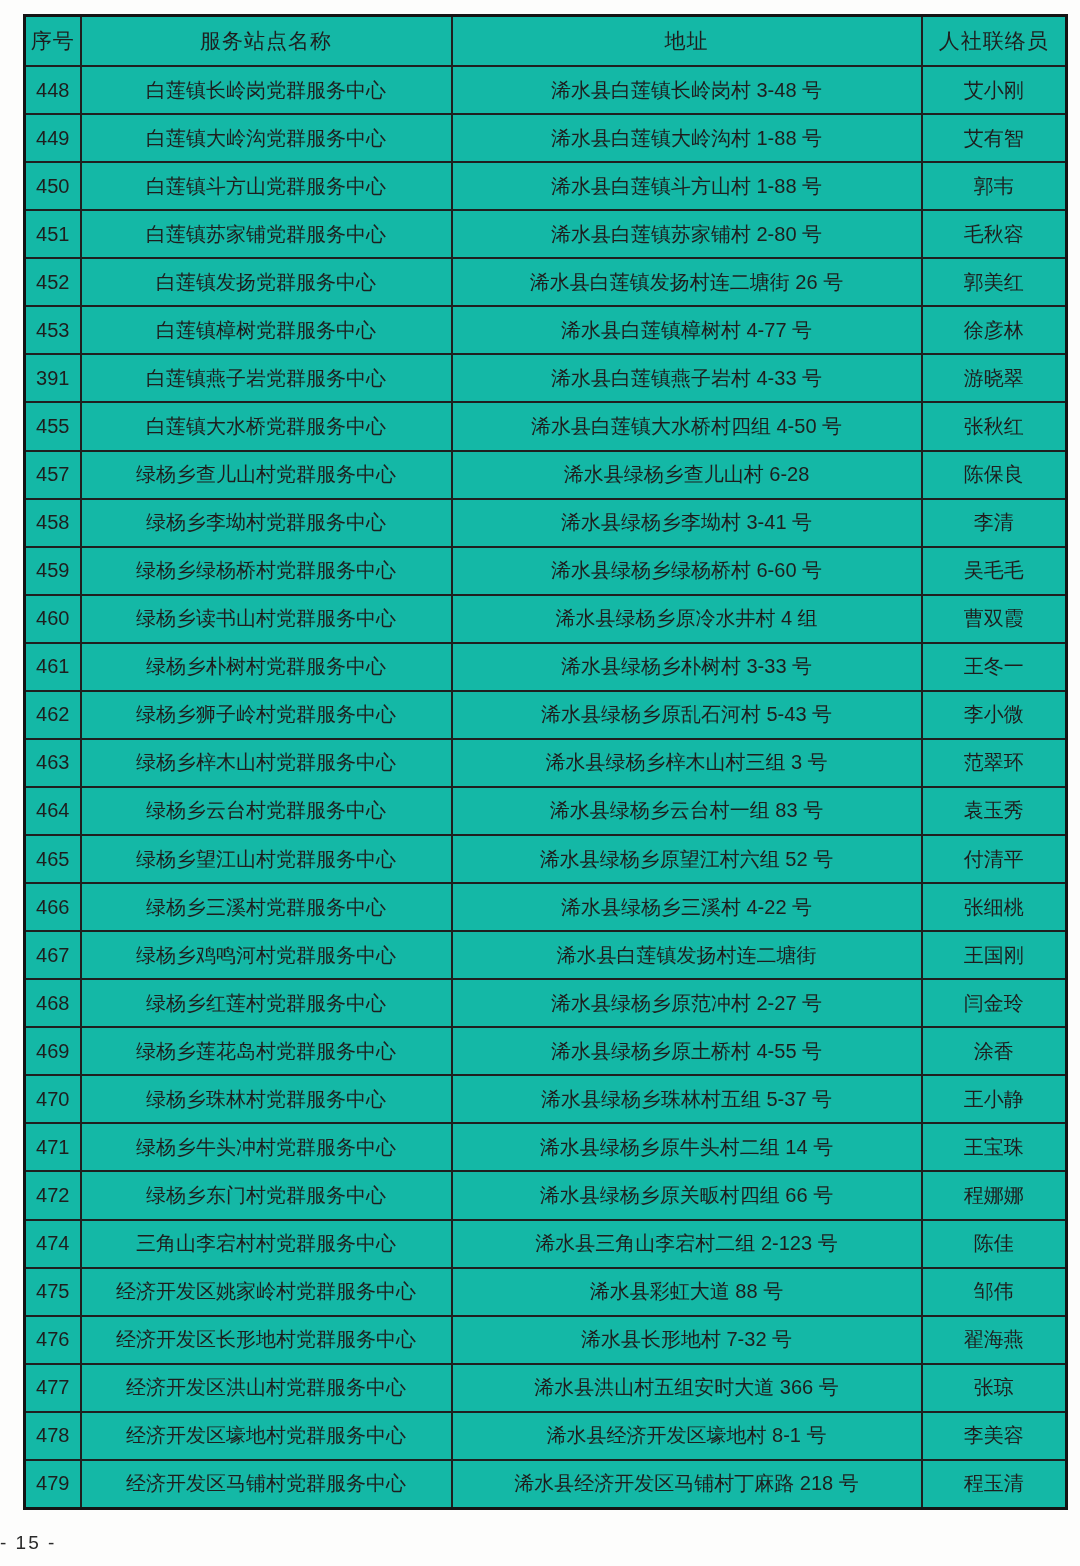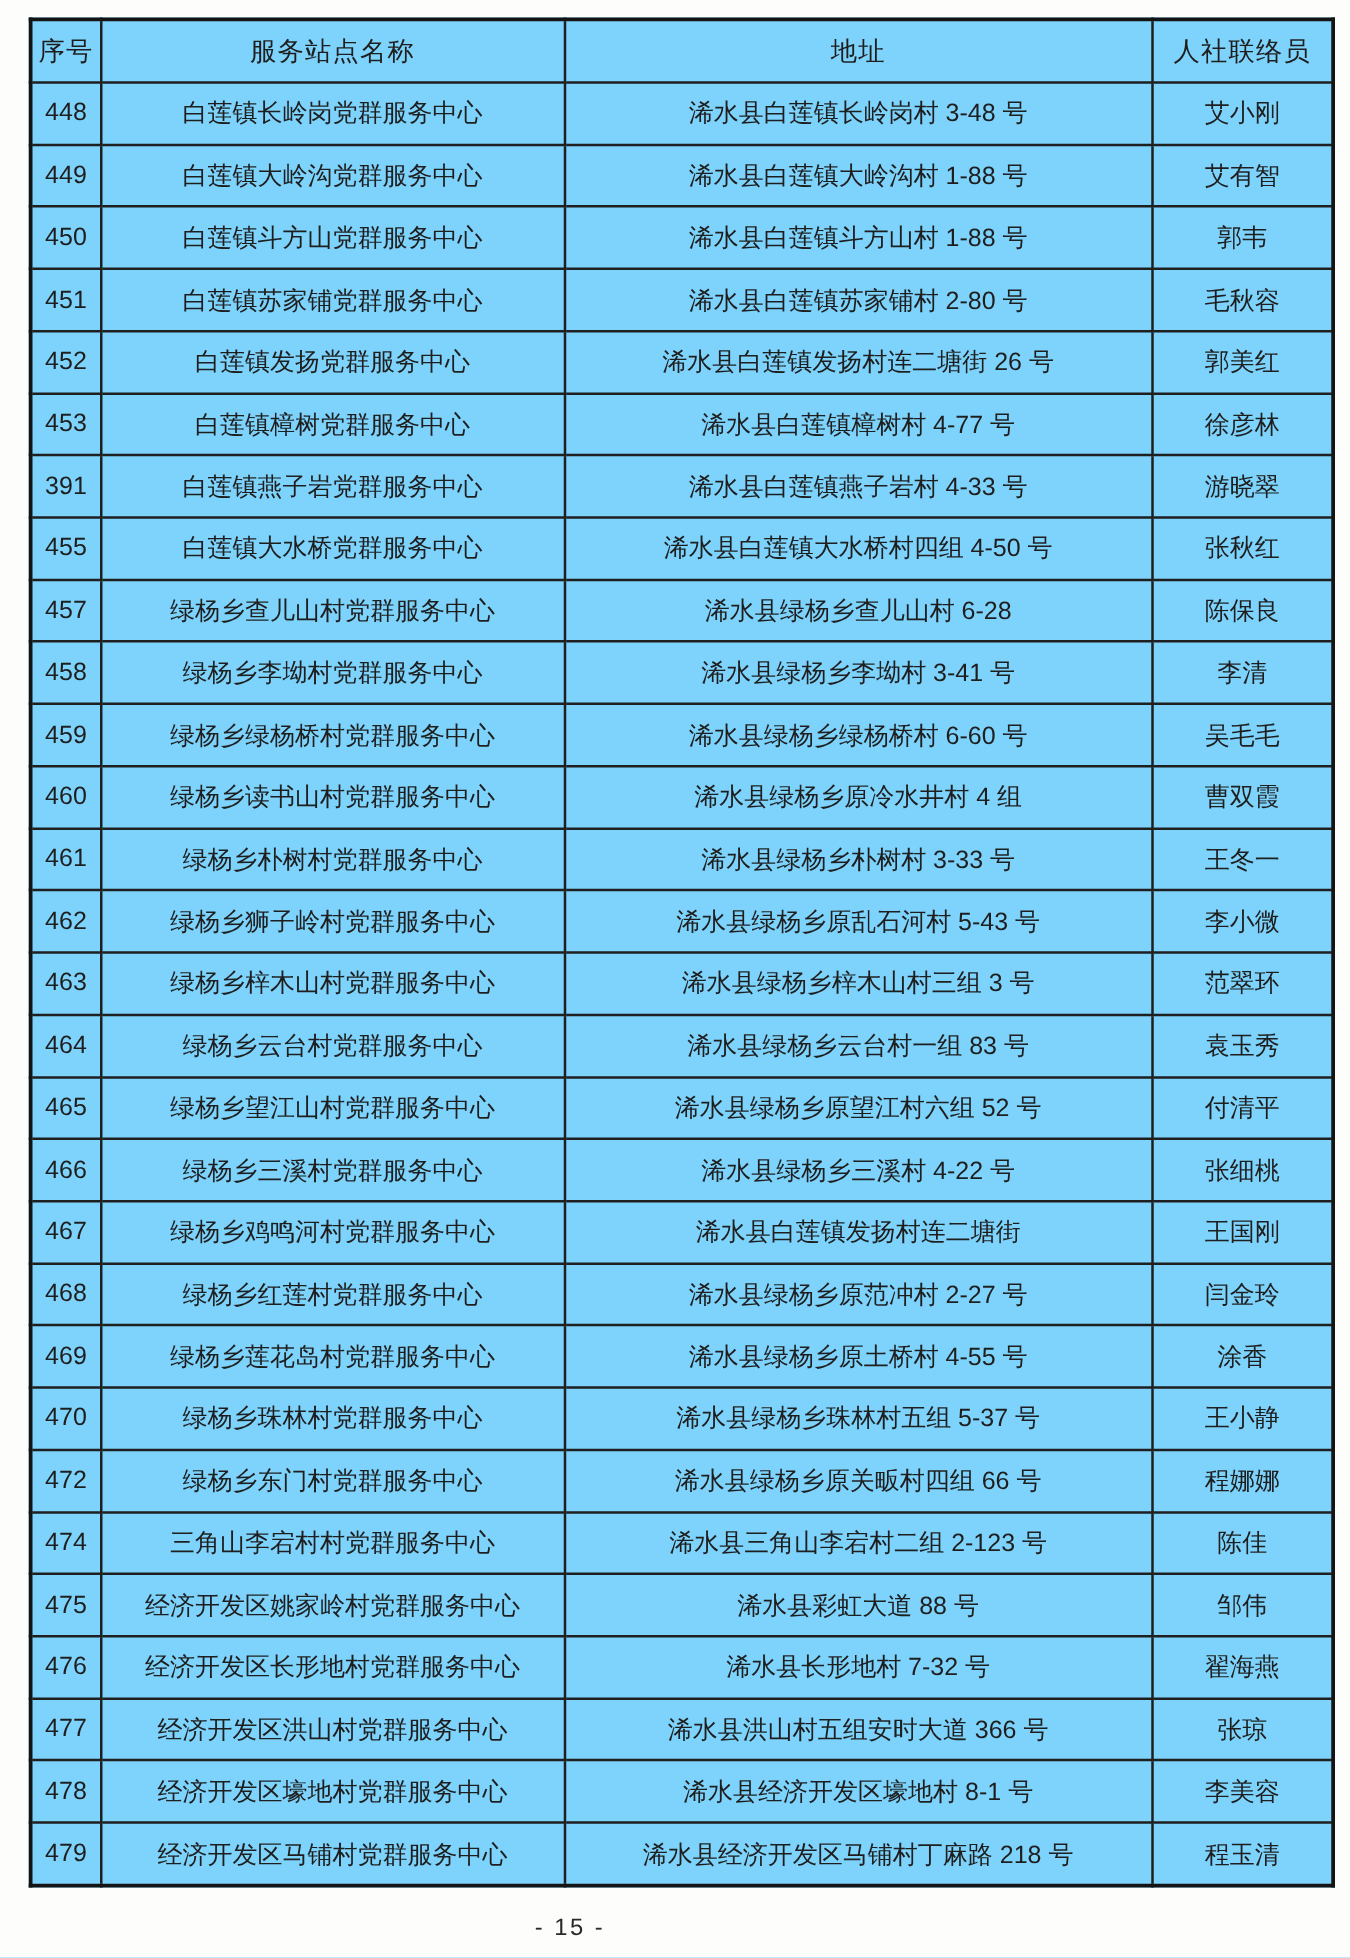--- a/index.html
+++ b/index.html
@@ -20,21 +20,21 @@
     overflow: hidden;
   }
   table.stations {
     position: absolute;
     left: 23px;
     top: 14px;
     width: 1042px;
     height: 1496px;
     border-collapse: collapse;
     table-layout: fixed;
-    background: #7dd3fc;
+    background: #14b8a6;
   }
   table.stations th,
   table.stations td {
     border: 2px solid #1f1f1f;
     text-align: center;
     vertical-align: middle;
     padding: 0 4px;
     overflow: hidden;
     white-space: nowrap;
   }
@@ -53,21 +53,21 @@
   }
   col.c-num  { width: 56px; }
   col.c-name { width: 371px; }
   col.c-addr { width: 470px; }
   col.c-liai { width: 145px; }
   .page-footer {
     position: absolute;
     left: 0;
     top: 1532px;
     width: 912px;
-    text-align: center;
+    text-align: left;
     font-size: 19px;
     letter-spacing: 2px;
     color: #2a2a2a;
   }
 </style>
 </head>
 <body>
 
 <div class="page">
 
@@ -213,20 +213,26 @@
           <td>浠水县绿杨乡原土桥村 4-55 号</td>
           <td>涂香</td>
         </tr>
         <tr>
           <td>470</td>
           <td>绿杨乡珠林村党群服务中心</td>
           <td>浠水县绿杨乡珠林村五组 5-37 号</td>
           <td>王小静</td>
         </tr>
         <tr>
+          <td>471</td>
+          <td>绿杨乡牛头冲村党群服务中心</td>
+          <td>浠水县绿杨乡原牛头村二组 14 号</td>
+          <td>王宝珠</td>
+        </tr>
+        <tr>
           <td>472</td>
           <td>绿杨乡东门村党群服务中心</td>
           <td>浠水县绿杨乡原关畈村四组 66 号</td>
           <td>程娜娜</td>
         </tr>
         <tr>
           <td>474</td>
           <td>三角山李宕村村党群服务中心</td>
           <td>浠水县三角山李宕村二组 2-123 号</td>
           <td>陈佳</td>

